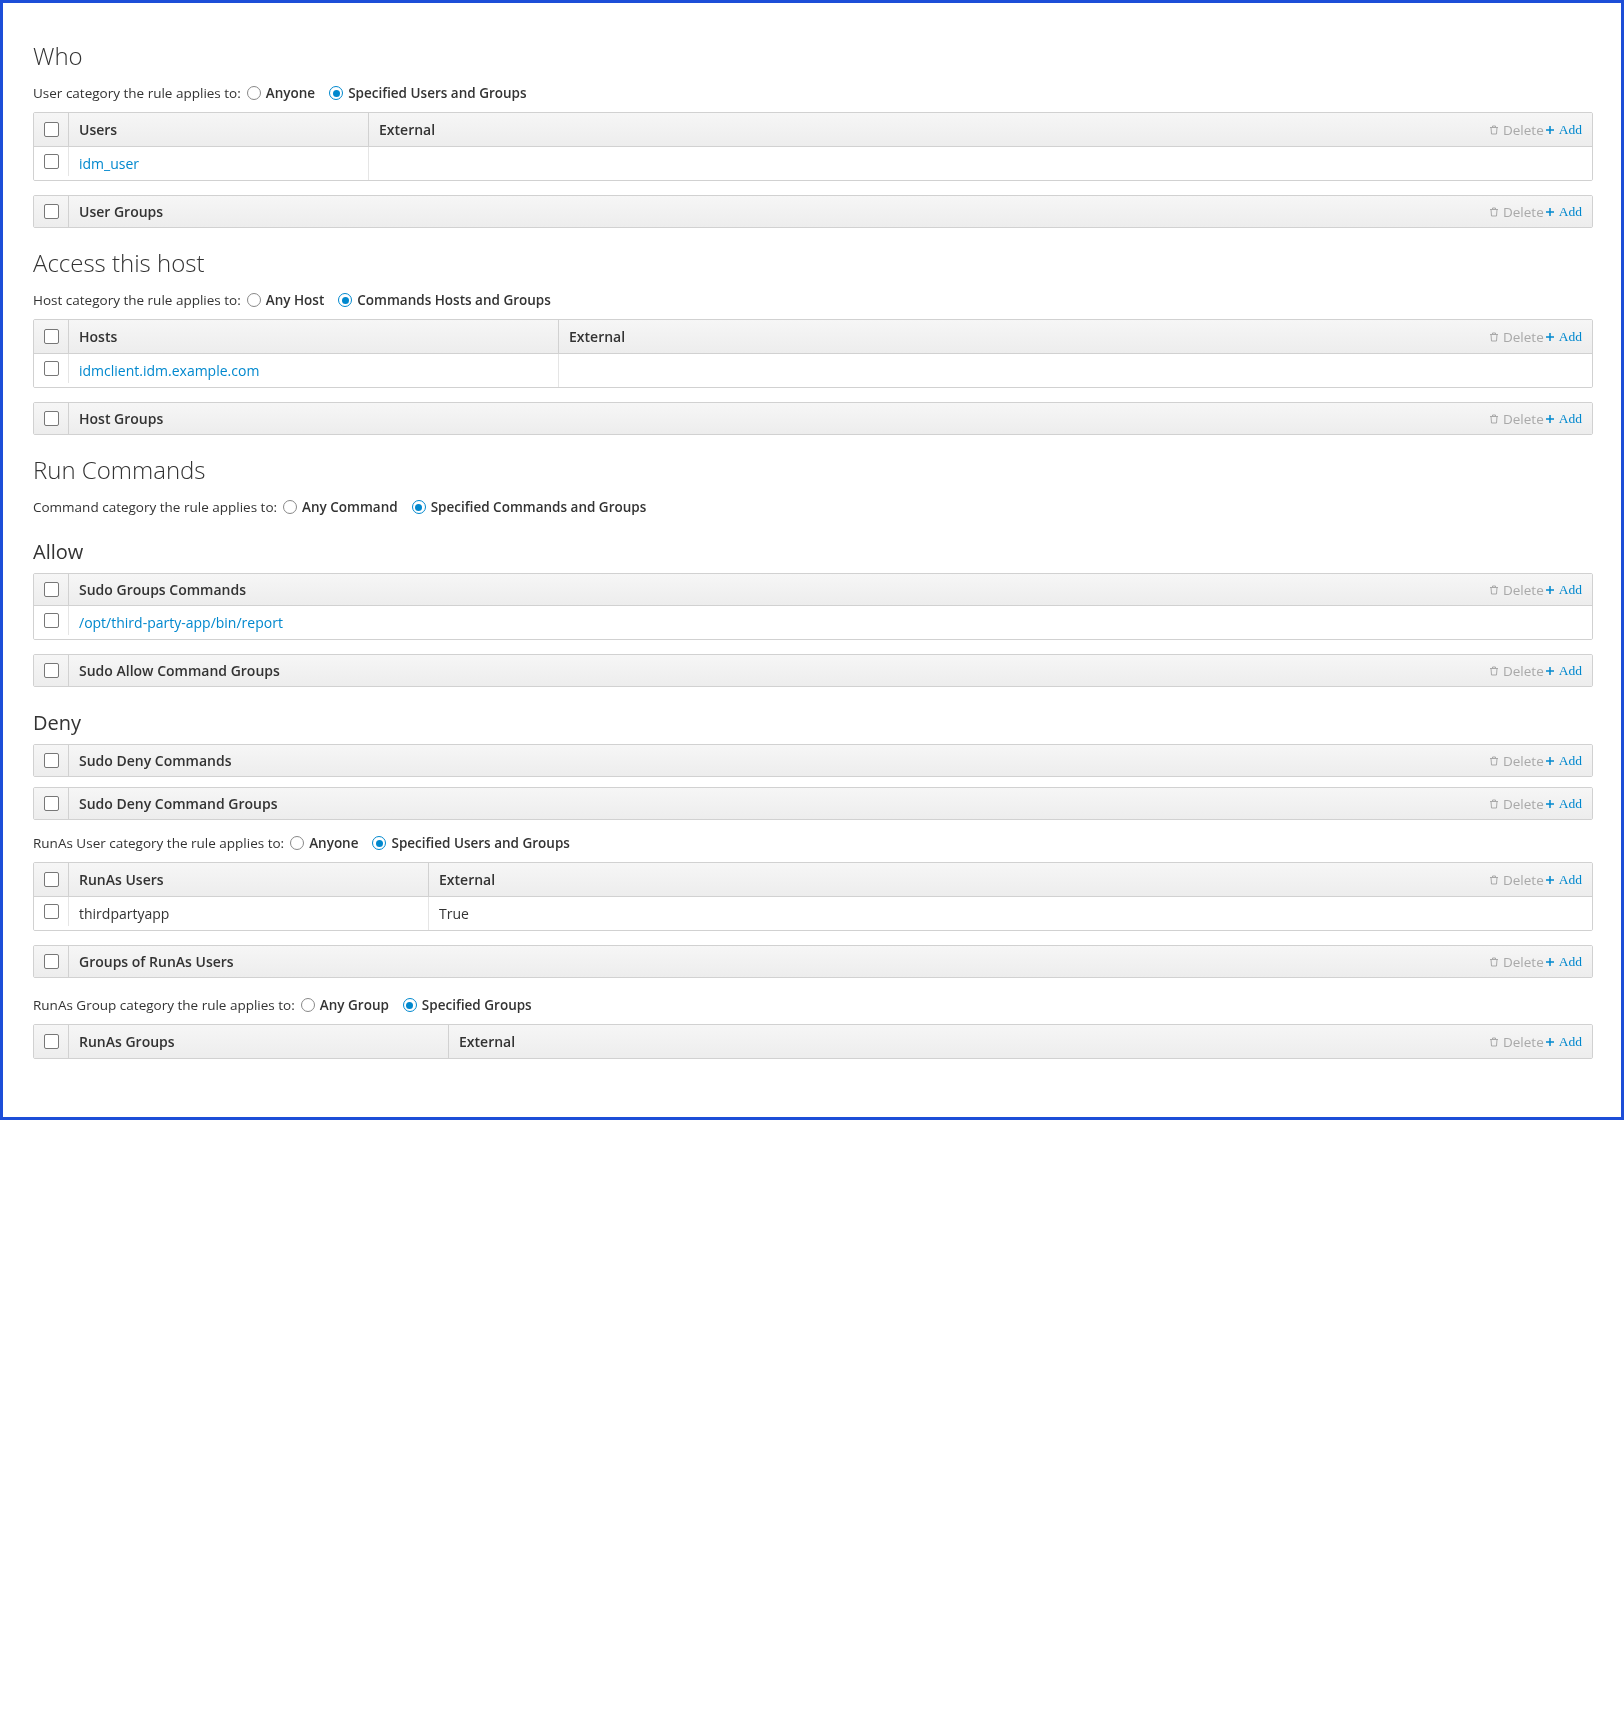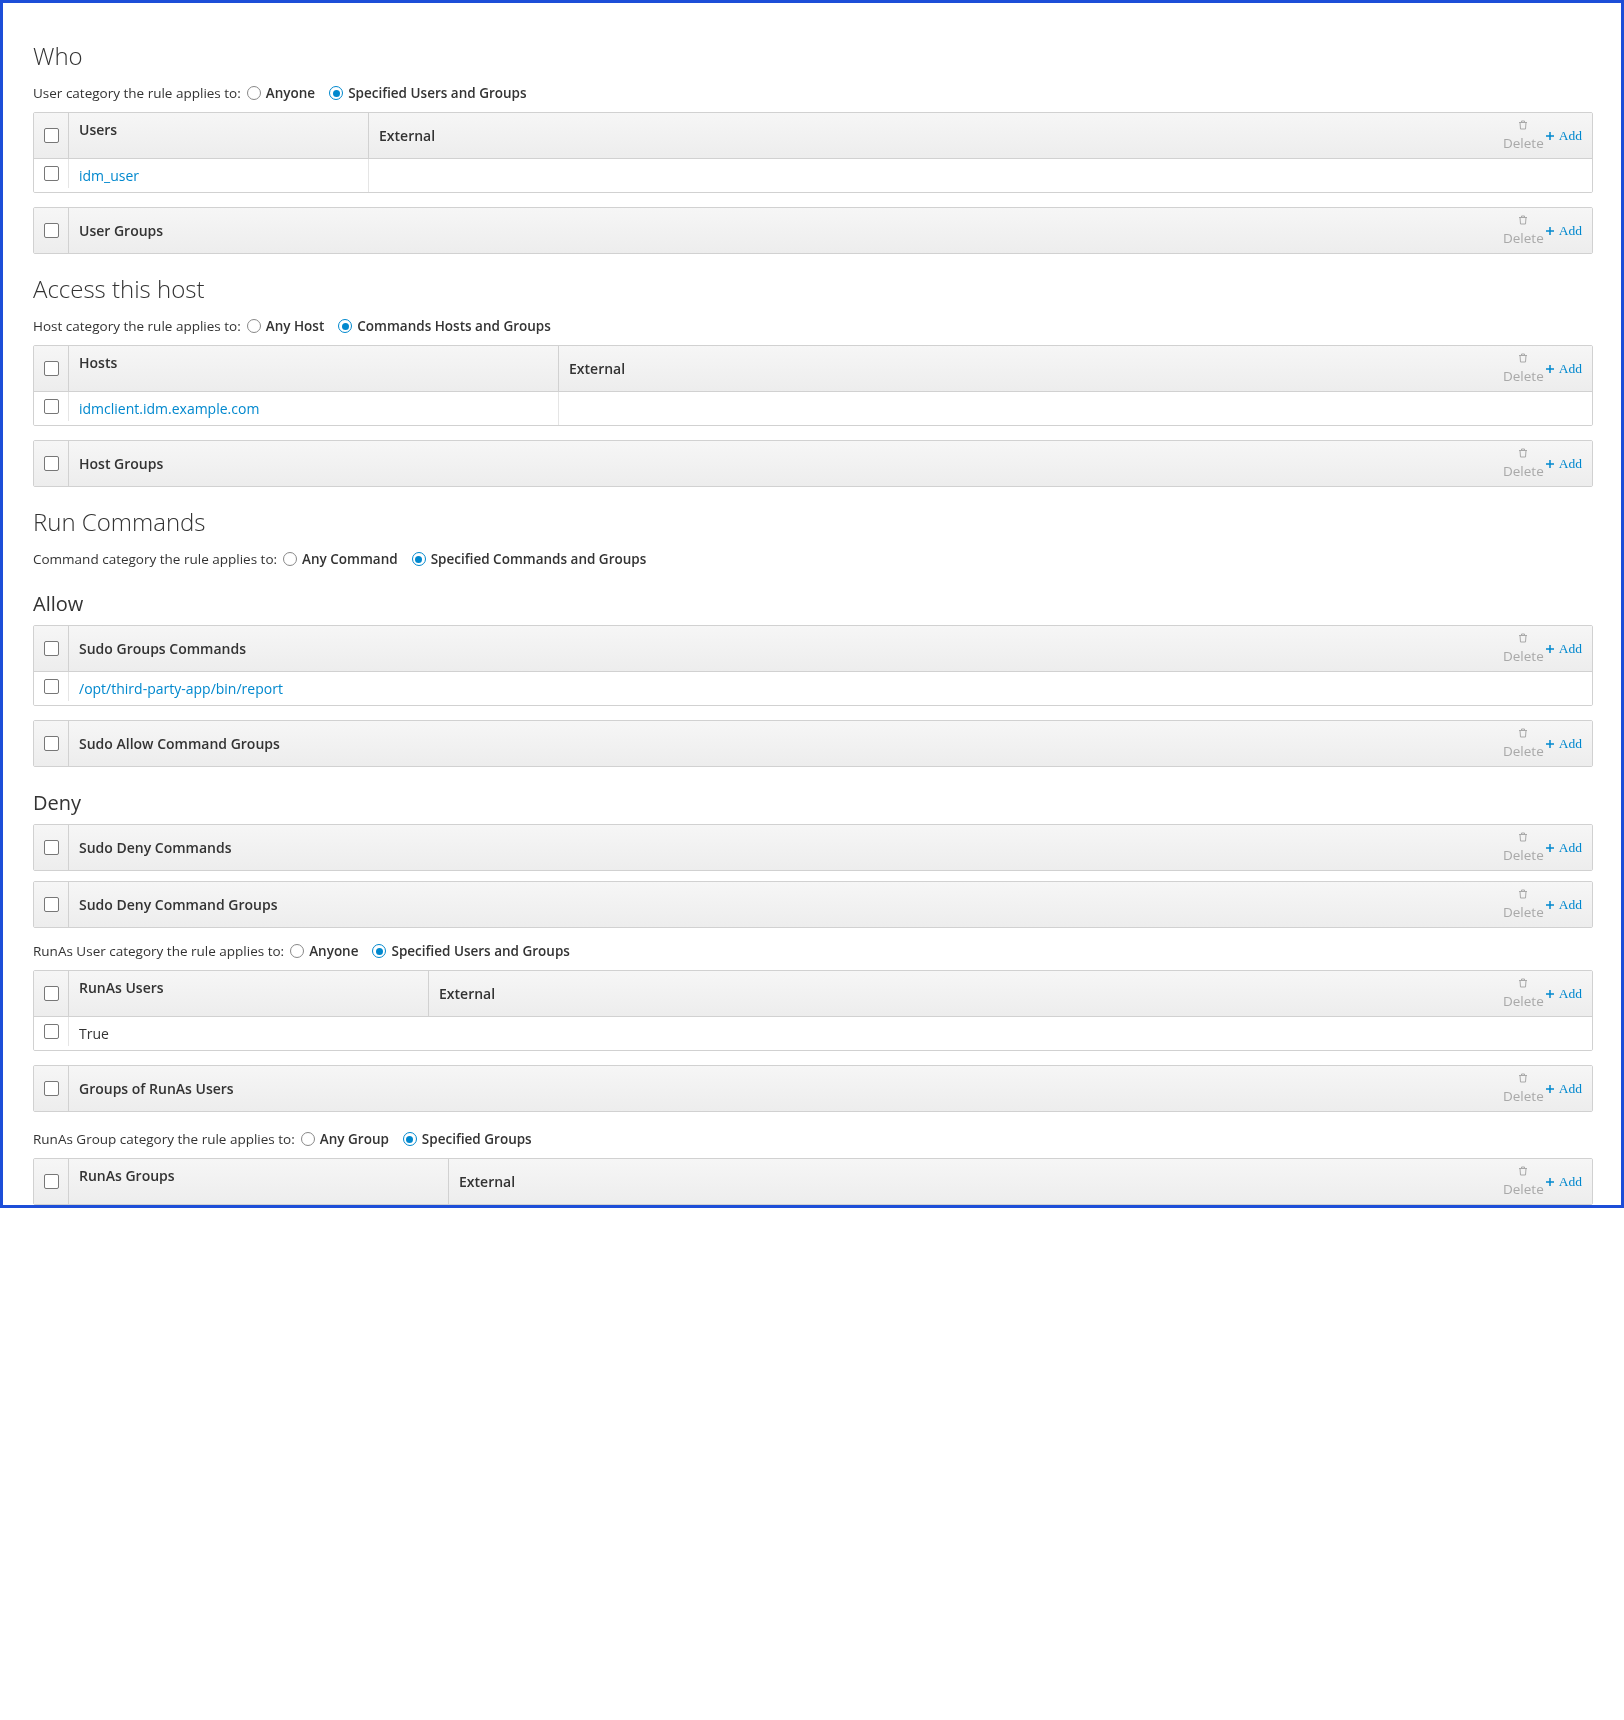--- a/index.html
+++ b/index.html
@@ -102,21 +102,21 @@
   padding: 6px 10px;
   display: flex;
   justify-content: flex-end;
   align-items: center;
 }
 .th-actions .hdr-label {
   font-weight: 600;
   color: #333;
   margin-right: auto;
 }
-.action-delete { color: #a9a9a9; font-size: 13.5px; display: inline-flex; align-items: center; gap: 3px; cursor: pointer; flex-direction: column;}
+.action-delete { color: #a9a9a9; font-size: 13.5px; display: inline-flex; align-items: center; gap: 3px; cursor: pointer;}
 .action-add { color: #0088ce; font-size: 13.5px; display: inline-flex; align-items: center; gap: 3px; font-weight: 500; cursor:pointer;font-family:Liberation Serif, serif;}
 .icon-trash svg, .icon-plus svg { width: 12px; height: 12px; display: block; }
 .icon-trash svg { stroke: #a9a9a9; }
 .icon-plus svg { stroke: #0088ce; }
 .tbody-row {
   display: flex;
   align-items: flex-start;
   background: #fff;
 }
 .td-cell {
@@ -461,20 +461,21 @@
               </svg>
             </span>
             <span>Add</span>
           </span>
       </div>
     </div>
     <div class="tbody-row">
       <div class="check-col">
           <span class="check-box"></span>
         </div>
+      <div class="td-cell colC">thirdpartyapp</div>
       <div class="td-cell grow noborder">True</div>
     </div>
   </div>
 
   <div class="panel-table">
     <div class="thead noborder">
       <div class="check-col">
           <span class="check-box"></span>
         </div>
       <div class="th-actions">

